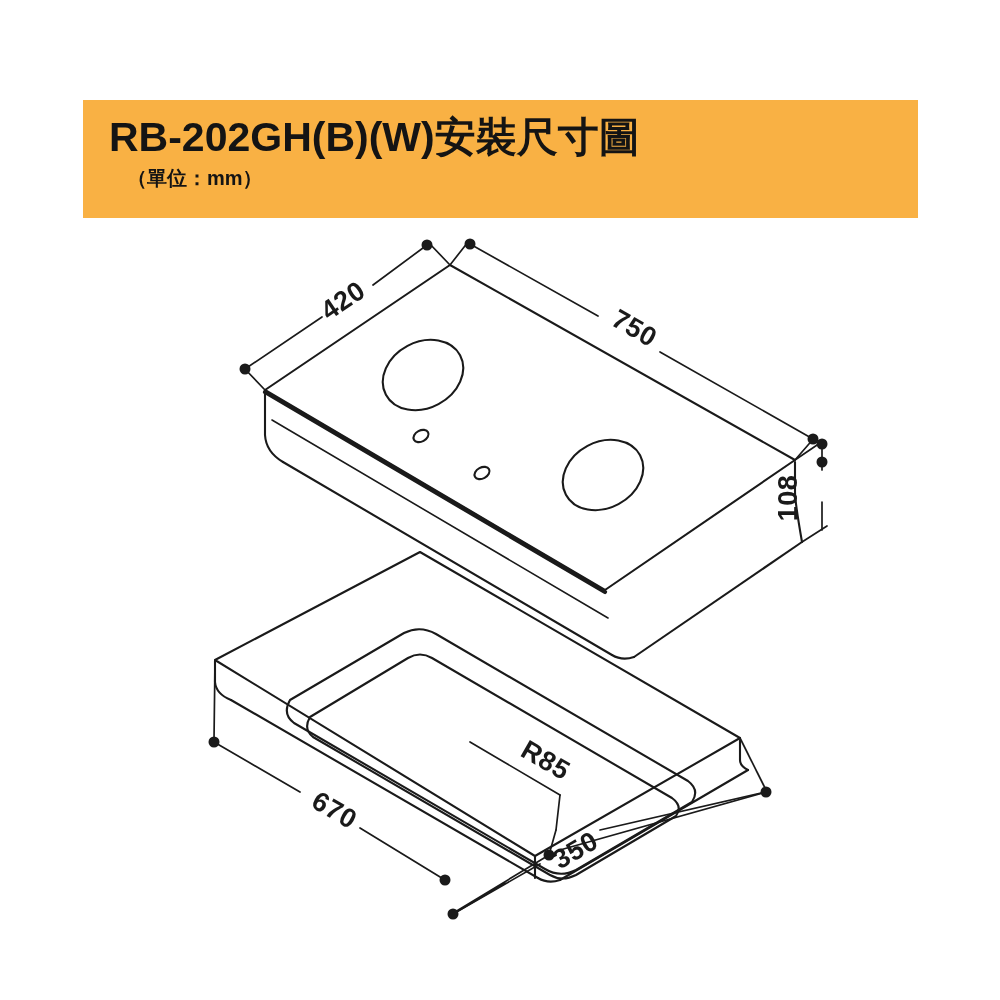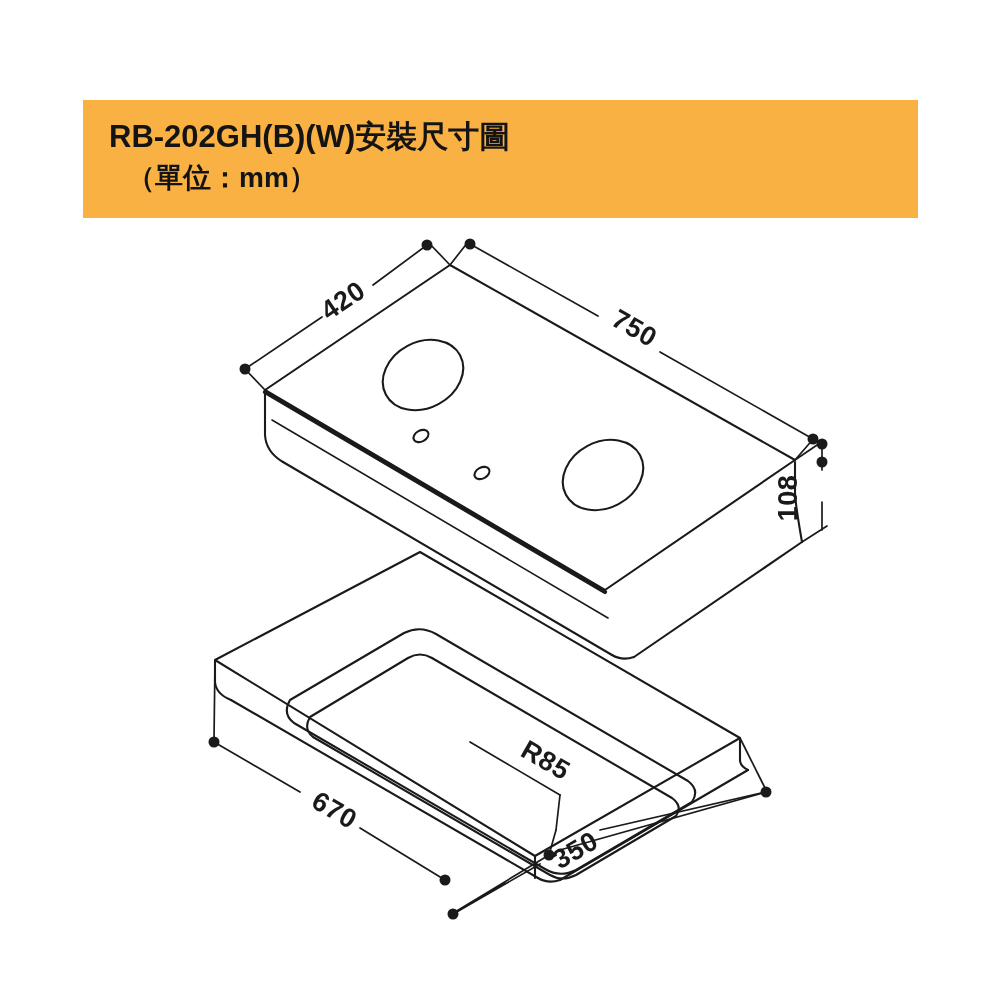--- a/index.html
+++ b/index.html
@@ -26,25 +26,25 @@
     box-sizing: border-box;
     padding: 16px 0 0 26px;
   }
   #title-banner .line {
     color: #141414;
     font-weight: bold;
     letter-spacing: 0px;
     white-space: nowrap;
   }
   #title-banner .line1 {
-    font-size: 31px;
+    font-size: 41px;
     line-height: 42px;
   }
   #title-banner .line2 {
-    font-size: 28px;
+    font-size: 20px;
     line-height: 40px;
     padding-left: 18px;
   }
 
   
   #drawing {
     position: absolute;
     left: 0;
     top: 230px;
     width: 1000px;

